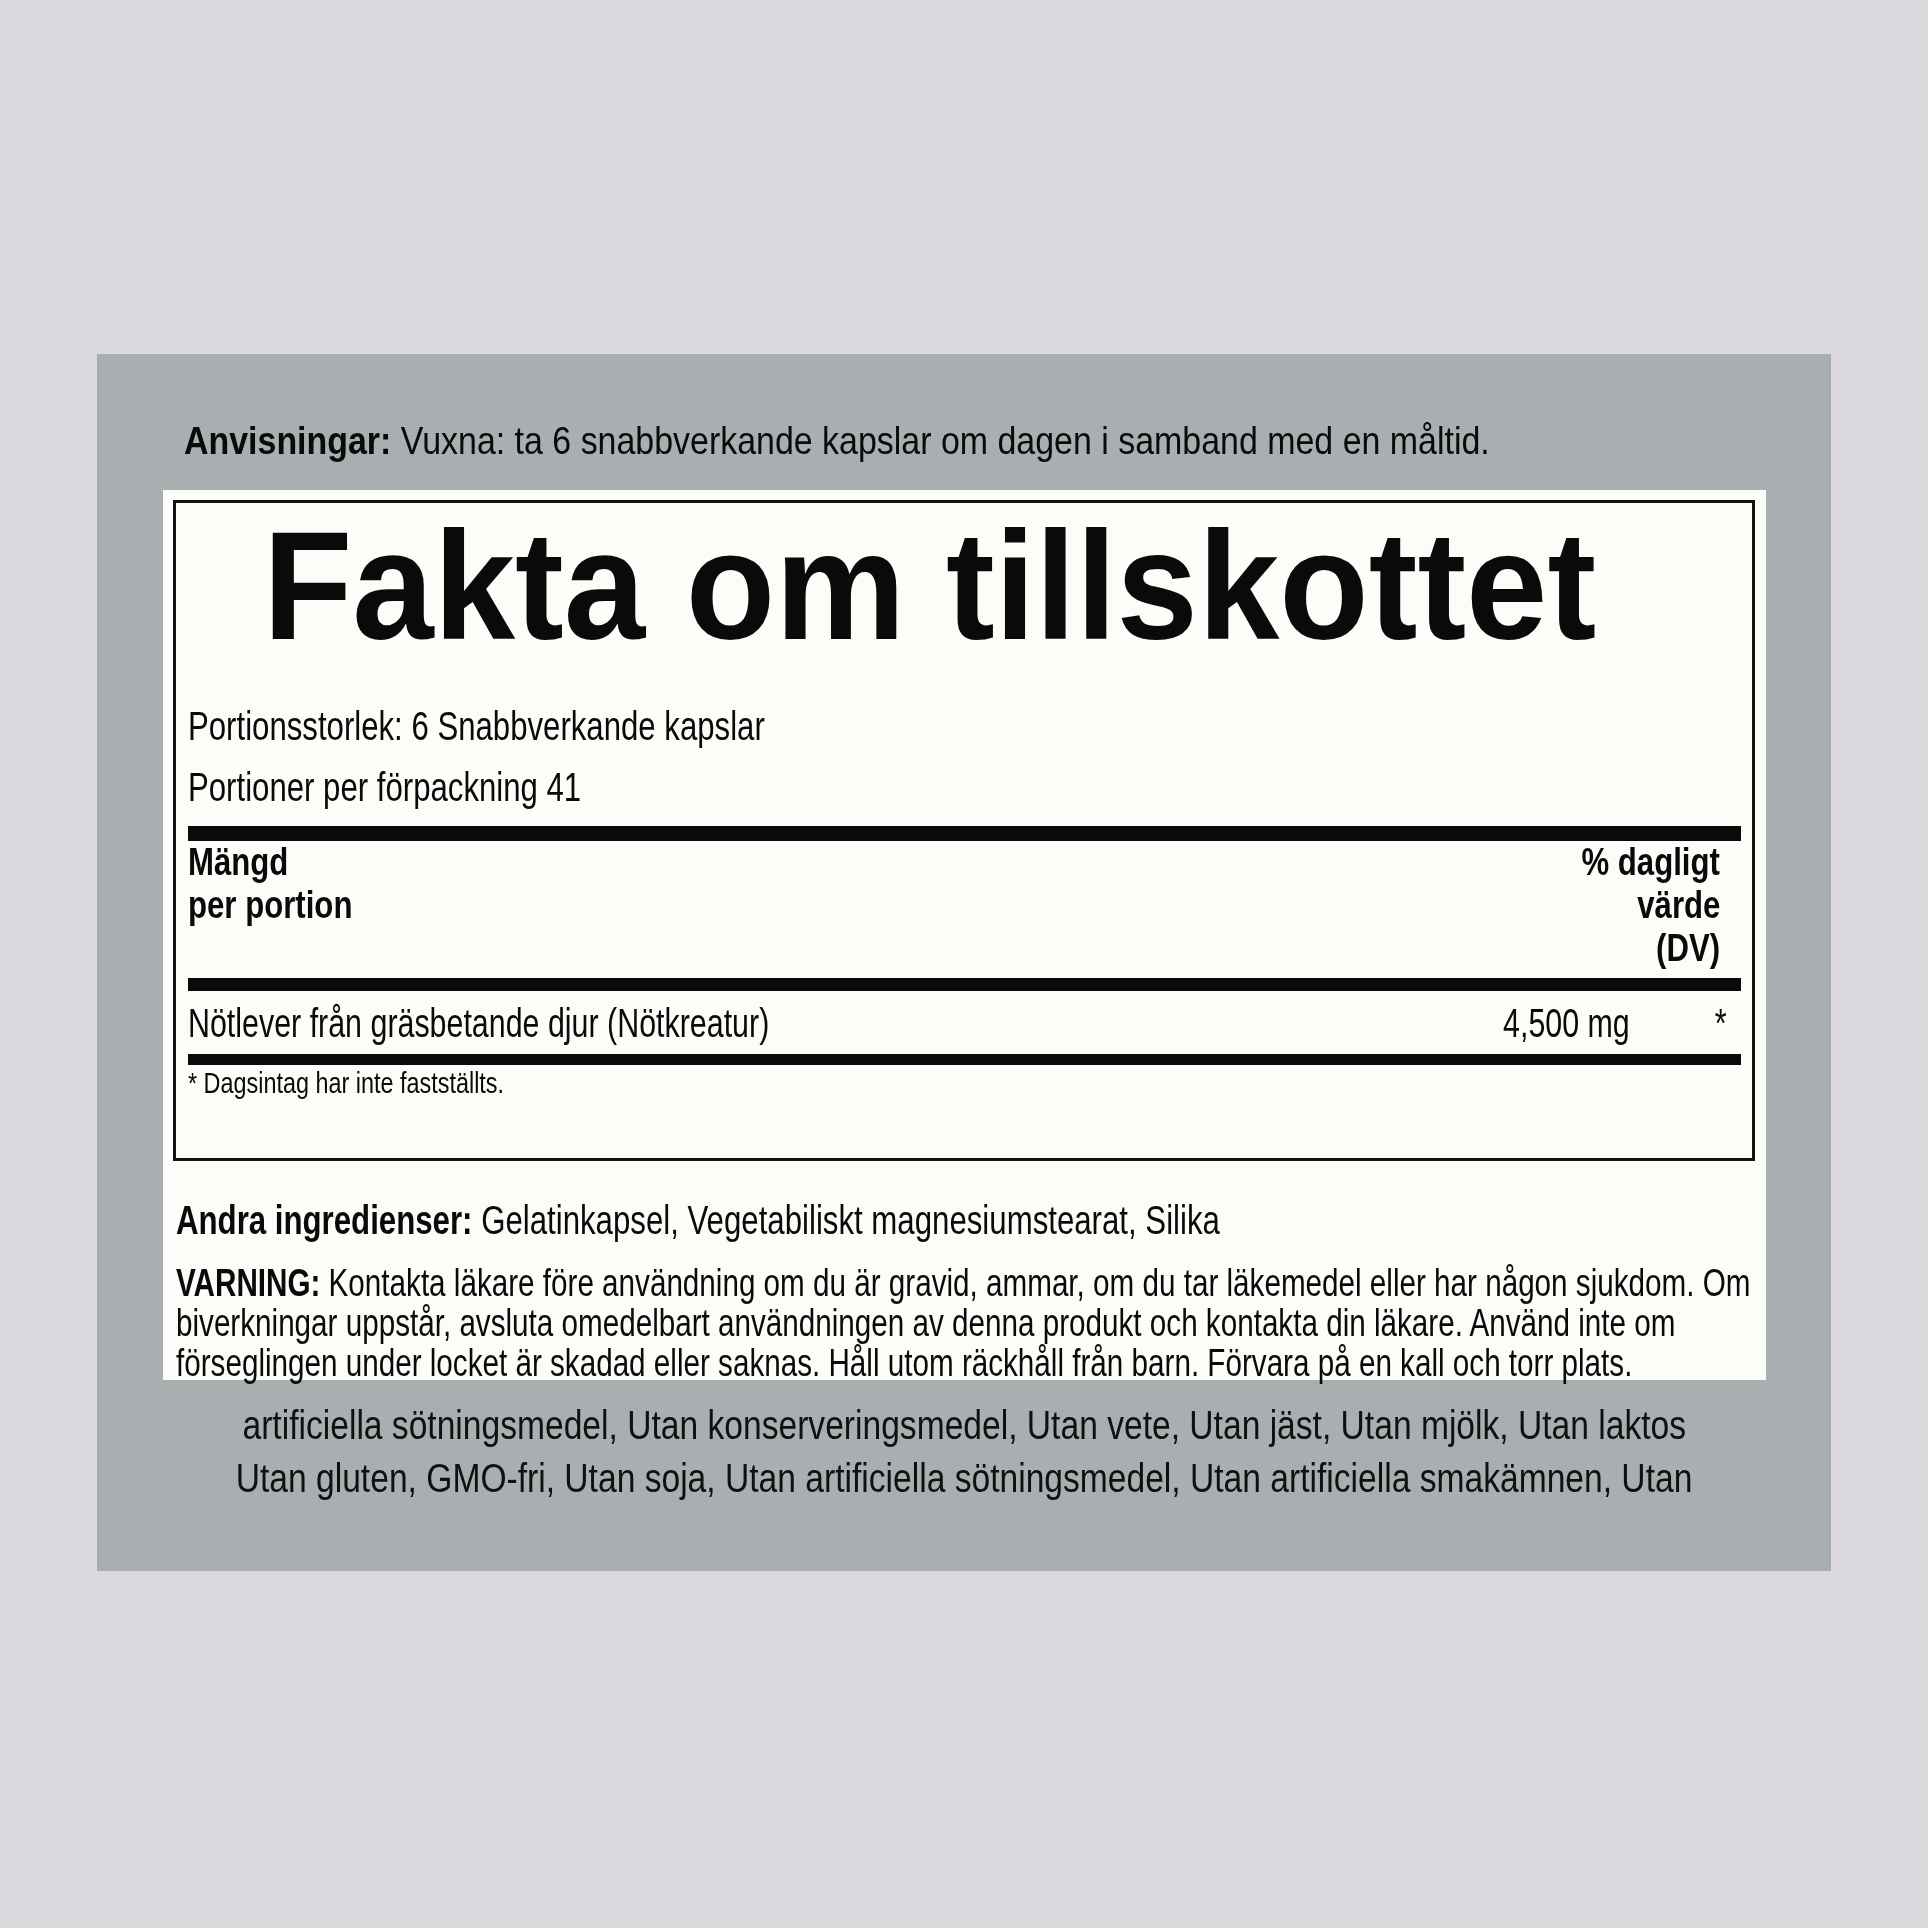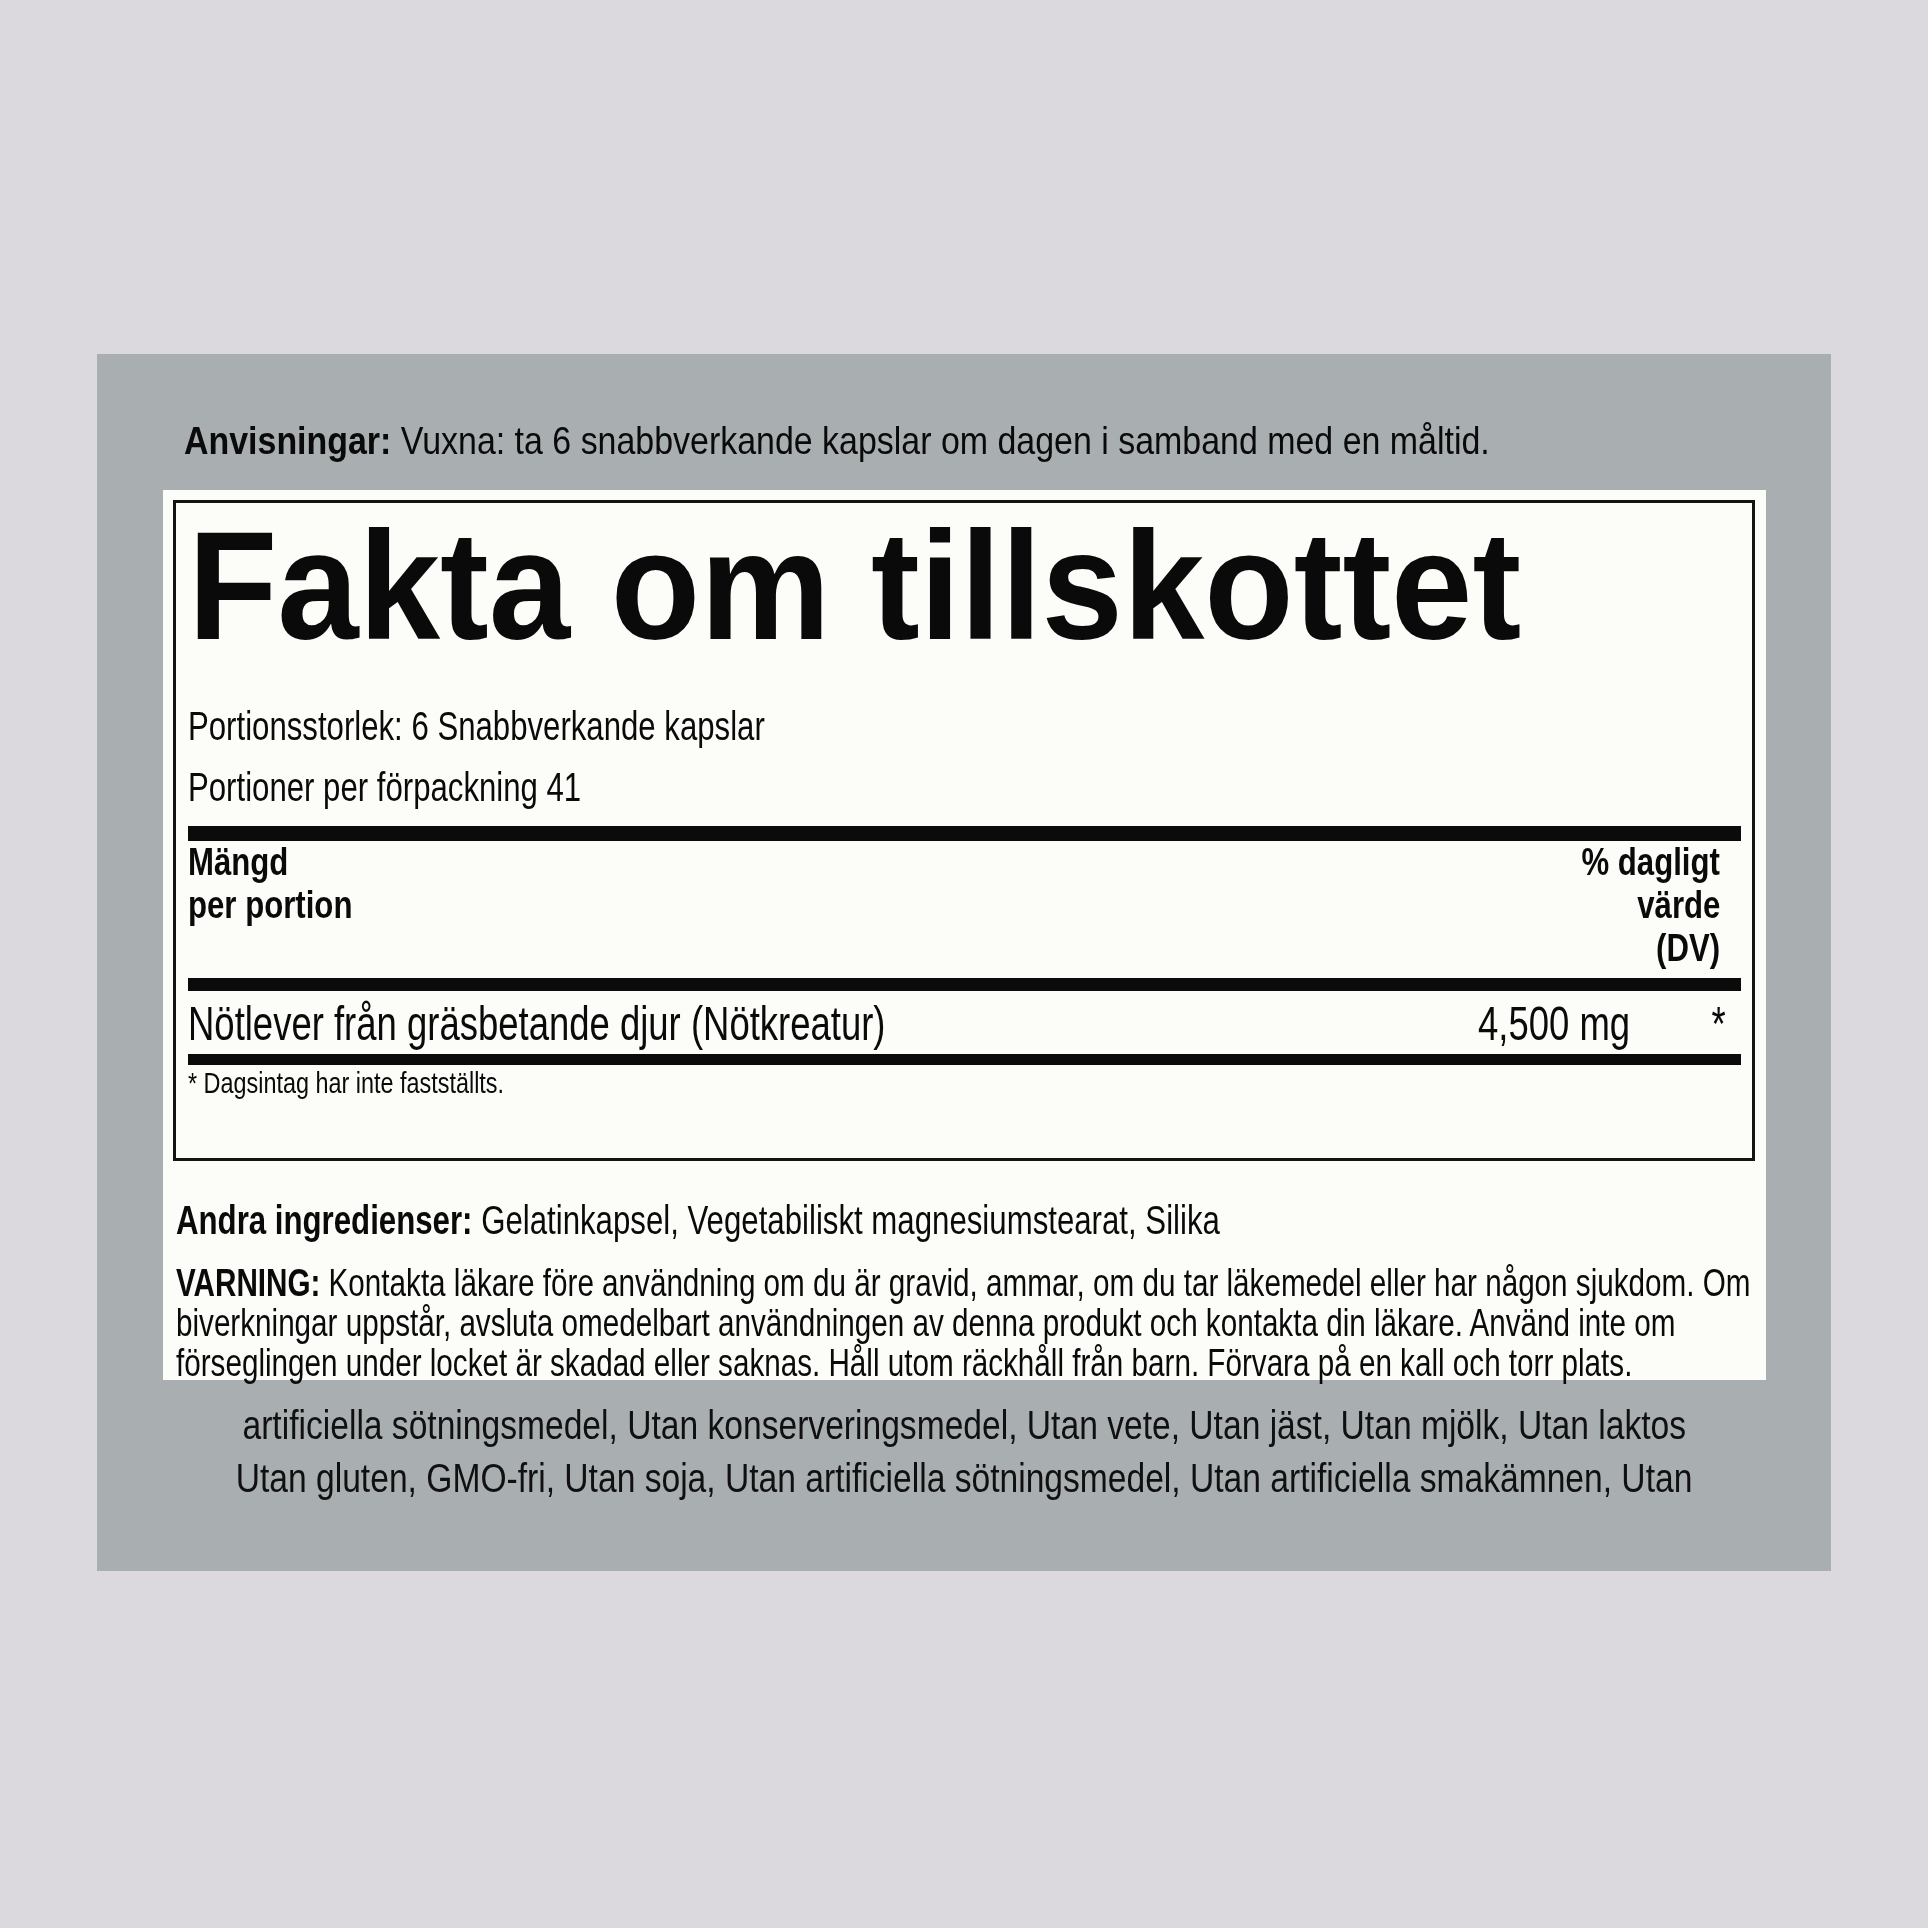--- a/index.html
+++ b/index.html
@@ -35,30 +35,30 @@
   .label{
     position:absolute;left:66px;top:136px;width:1603px;height:890px;
     background:var(--label-bg,#fcfdf8);
     padding:10.4px 10.4px 0 10.4px;box-sizing:border-box;
   }
   .facts-box{
     width:1582px;height:661px;box-sizing:border-box;
     border:3.8px solid #141414;
     padding:0 11.3px;
   }
-  .title-line{margin-top:5.6px;font-size:154px;line-height:154px;}
+  .title-line{margin-top:5.6px;font-size:154px;line-height:154px;text-align:center;}
   .line-serving{margin-top:38px;font-size:41px;line-height:50px;}
   .line-servings{margin-top:11.3px;font-size:41px;line-height:50px;}
   .bar{background:#0b0b0b;}
   .bar1{margin-top:14px;height:15px;}
   .bar2{margin-top:7.5px;height:13px;}
   .bar3{margin-top:7.5px;height:11.3px;}
   .hdr-row{display:flex;justify-content:space-between;font-size:38px;line-height:43px;}
   .hdr-right{text-align:right;padding-right:21px;}
-  .ing-row{margin-top:10.4px;display:flex;align-items:flex-start;font-size:48px;line-height:45px;}
+  .ing-row{margin-top:10.4px;display:flex;align-items:flex-start;font-size:40px;line-height:45px;}
   .ing-name{flex:1;}
   .ing-amt{margin-right:17px;text-align:right;}
   .ing-dv{width:94px;box-sizing:border-box;padding-right:15px;text-align:right;}
   .footnote{margin-top:0;font-size:30px;line-height:36px;}
 
   .other{margin-top:37px;margin-left:2.8px;font-size:40px;line-height:45px;}
   .other b,.warning b{font-weight:bold;}
   .warning{margin-top:20px;margin-left:2.8px;font-size:38px;line-height:40px;}
   .wline{height:40px;}
 

